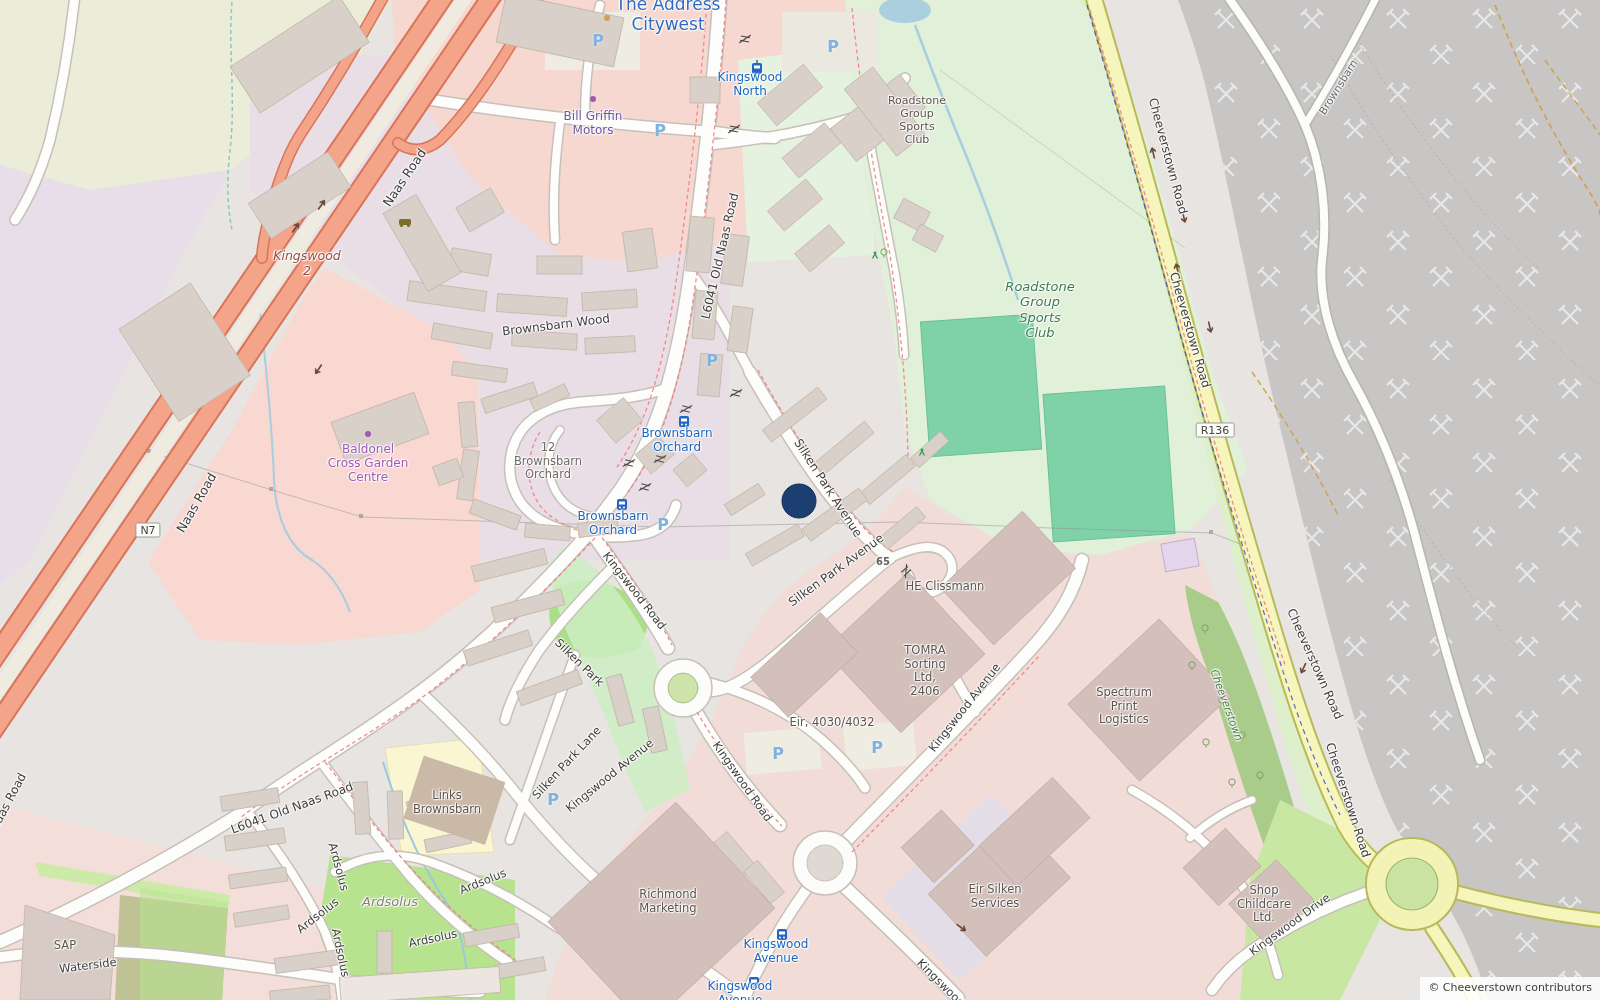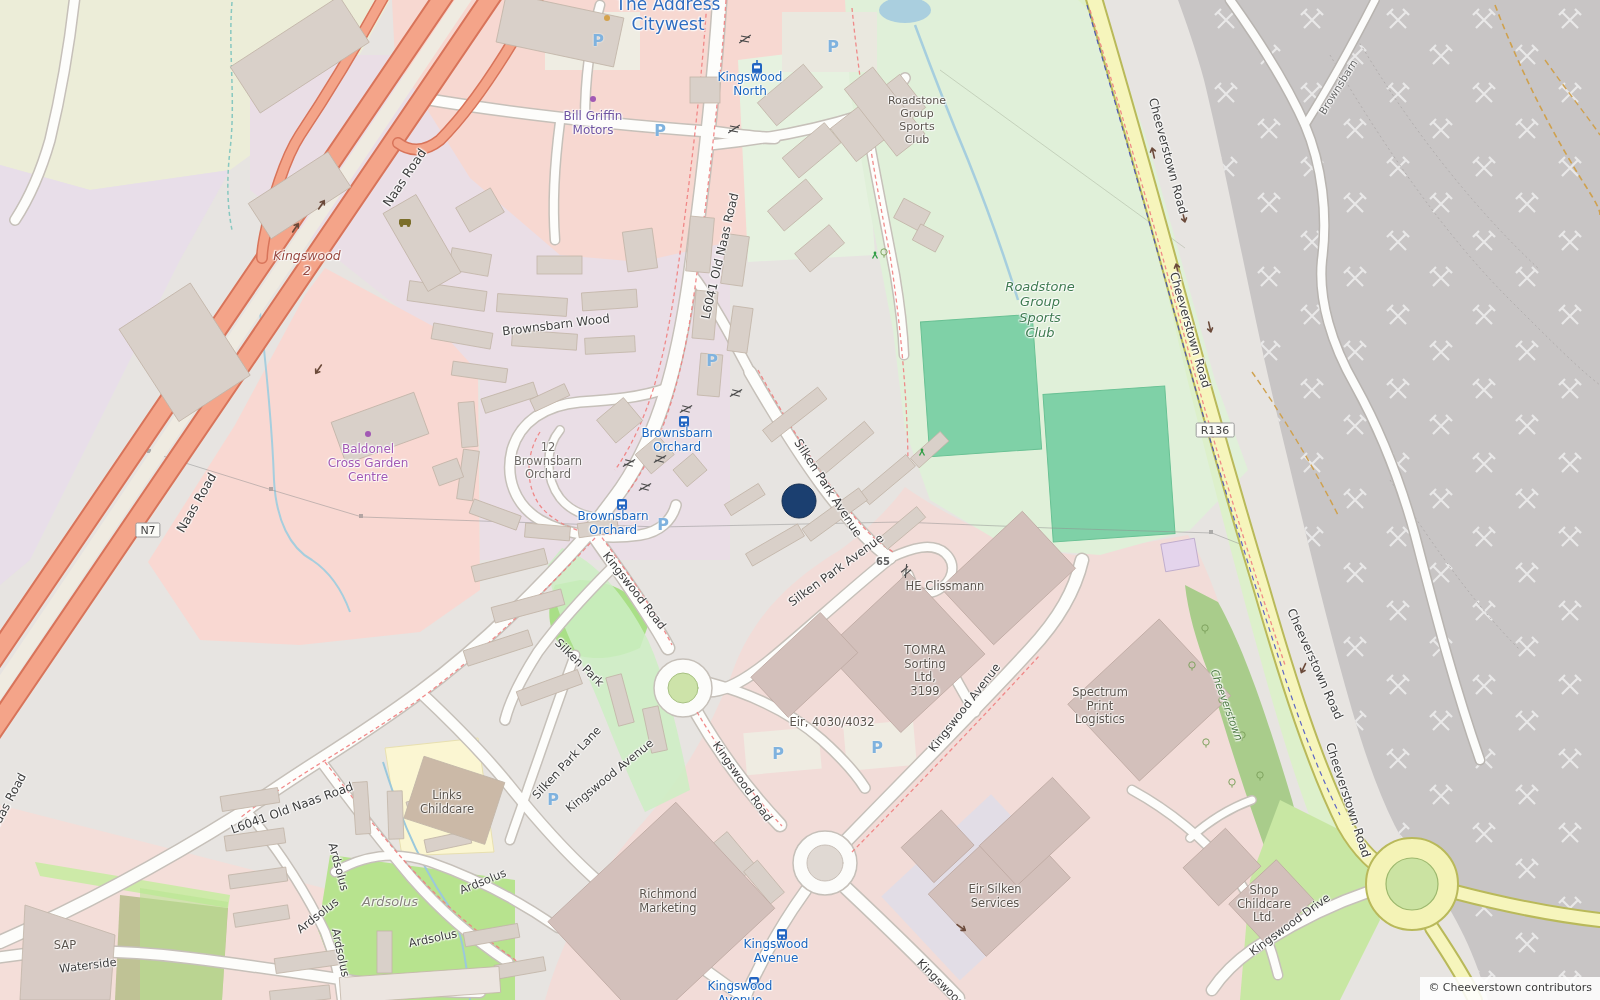--- a/index.html
+++ b/index.html
@@ -450,44 +450,44 @@
   <span class="dot" style="left:607px;top:18px;width:6px;height:6px;background:#d4a24e"></span>
 
   <div class="lbl street" style="left:828px;top:488px;--rot:57deg;font-size:12px">Silken Park Avenue</div>
   <div class="lbl street" style="left:836px;top:570px;--rot:-36deg;font-size:12px">Silken Park Avenue</div>
   <div class="lbl sm" style="left:883px;top:562px">65</div>
 
   <div class="lbl bldg" style="left:945px;top:587px">HE Clissmann</div>
   <div class="lbl bldg" style="left:925px;top:671px">TOMRA
 Sorting
 Ltd,
-3199</div>
+2406</div>
   <div class="lbl bldg" style="left:832px;top:723px">Eir, 4030/4032</div>
-  <div class="lbl bldg" style="left:1100px;top:706px">Spectrum
+  <div class="lbl bldg" style="left:1124px;top:706px">Spectrum
 Print
 Logistics</div>
 
   <div class="lbl street" style="left:1168px;top:156px;--rot:75deg;font-size:12px">Cheeverstown Road</div>
   <div class="lbl street" style="left:1190px;top:330px;--rot:74deg;font-size:12px">Cheeverstown Road</div>
   <div class="lbl street" style="left:1315px;top:664px;--rot:66deg;font-size:12px">Cheeverstown Road</div>
   <div class="lbl street" style="left:1348px;top:800px;--rot:72deg;font-size:12px">Cheeverstown Road</div>
   <div class="lbl wood-lbl" style="left:1227px;top:705px;--rot:70deg">Cheeverstown</div>
   <div class="lbl gray-road" style="left:1338px;top:87px;--rot:-58deg">Brownsbarn</div>
 
   <div class="lbl street" style="left:634px;top:591px;--rot:52deg">Kingswood Road</div>
   <div class="lbl street" style="left:742px;top:782px;--rot:55deg">Kingswood Road</div>
   <div class="lbl street" style="left:952px;top:995px;--rot:45deg">Kingswood Road</div>
   <div class="lbl street" style="left:579px;top:663px;--rot:44deg">Silken Park</div>
   <div class="lbl street" style="left:567px;top:763px;--rot:-47deg">Silken Park Lane</div>
   <div class="lbl street" style="left:610px;top:776px;--rot:-39deg">Kingswood Avenue</div>
   <div class="lbl street" style="left:965px;top:708px;--rot:-52deg">Kingswood Avenue</div>
   <div class="lbl street" style="left:1290px;top:925px;--rot:-36deg">Kingswood Drive</div>
 
   <div class="lbl bldg" style="left:447px;top:803px">Links
-Childcare</div>
+Brownsbarn</div>
 
   <div class="lbl street" style="left:338px;top:867px;--rot:75deg">Ardsolus</div>
   <div class="lbl street" style="left:318px;top:916px;--rot:-38deg">Ardsolus</div>
   <div class="lbl estate-i" style="left:390px;top:902px">Ardsolus</div>
   <div class="lbl street" style="left:483px;top:882px;--rot:-22deg">Ardsolus</div>
   <div class="lbl street" style="left:433px;top:939px;--rot:-12deg">Ardsolus</div>
   <div class="lbl street" style="left:340px;top:953px;--rot:78deg">Ardsolus</div>
   <div class="lbl street" style="left:88px;top:966px;--rot:-7deg">Waterside</div>
   <div class="lbl bldg" style="left:65px;top:946px">SAP</div>
   <div class="lbl bldg" style="left:668px;top:902px">Richmond

